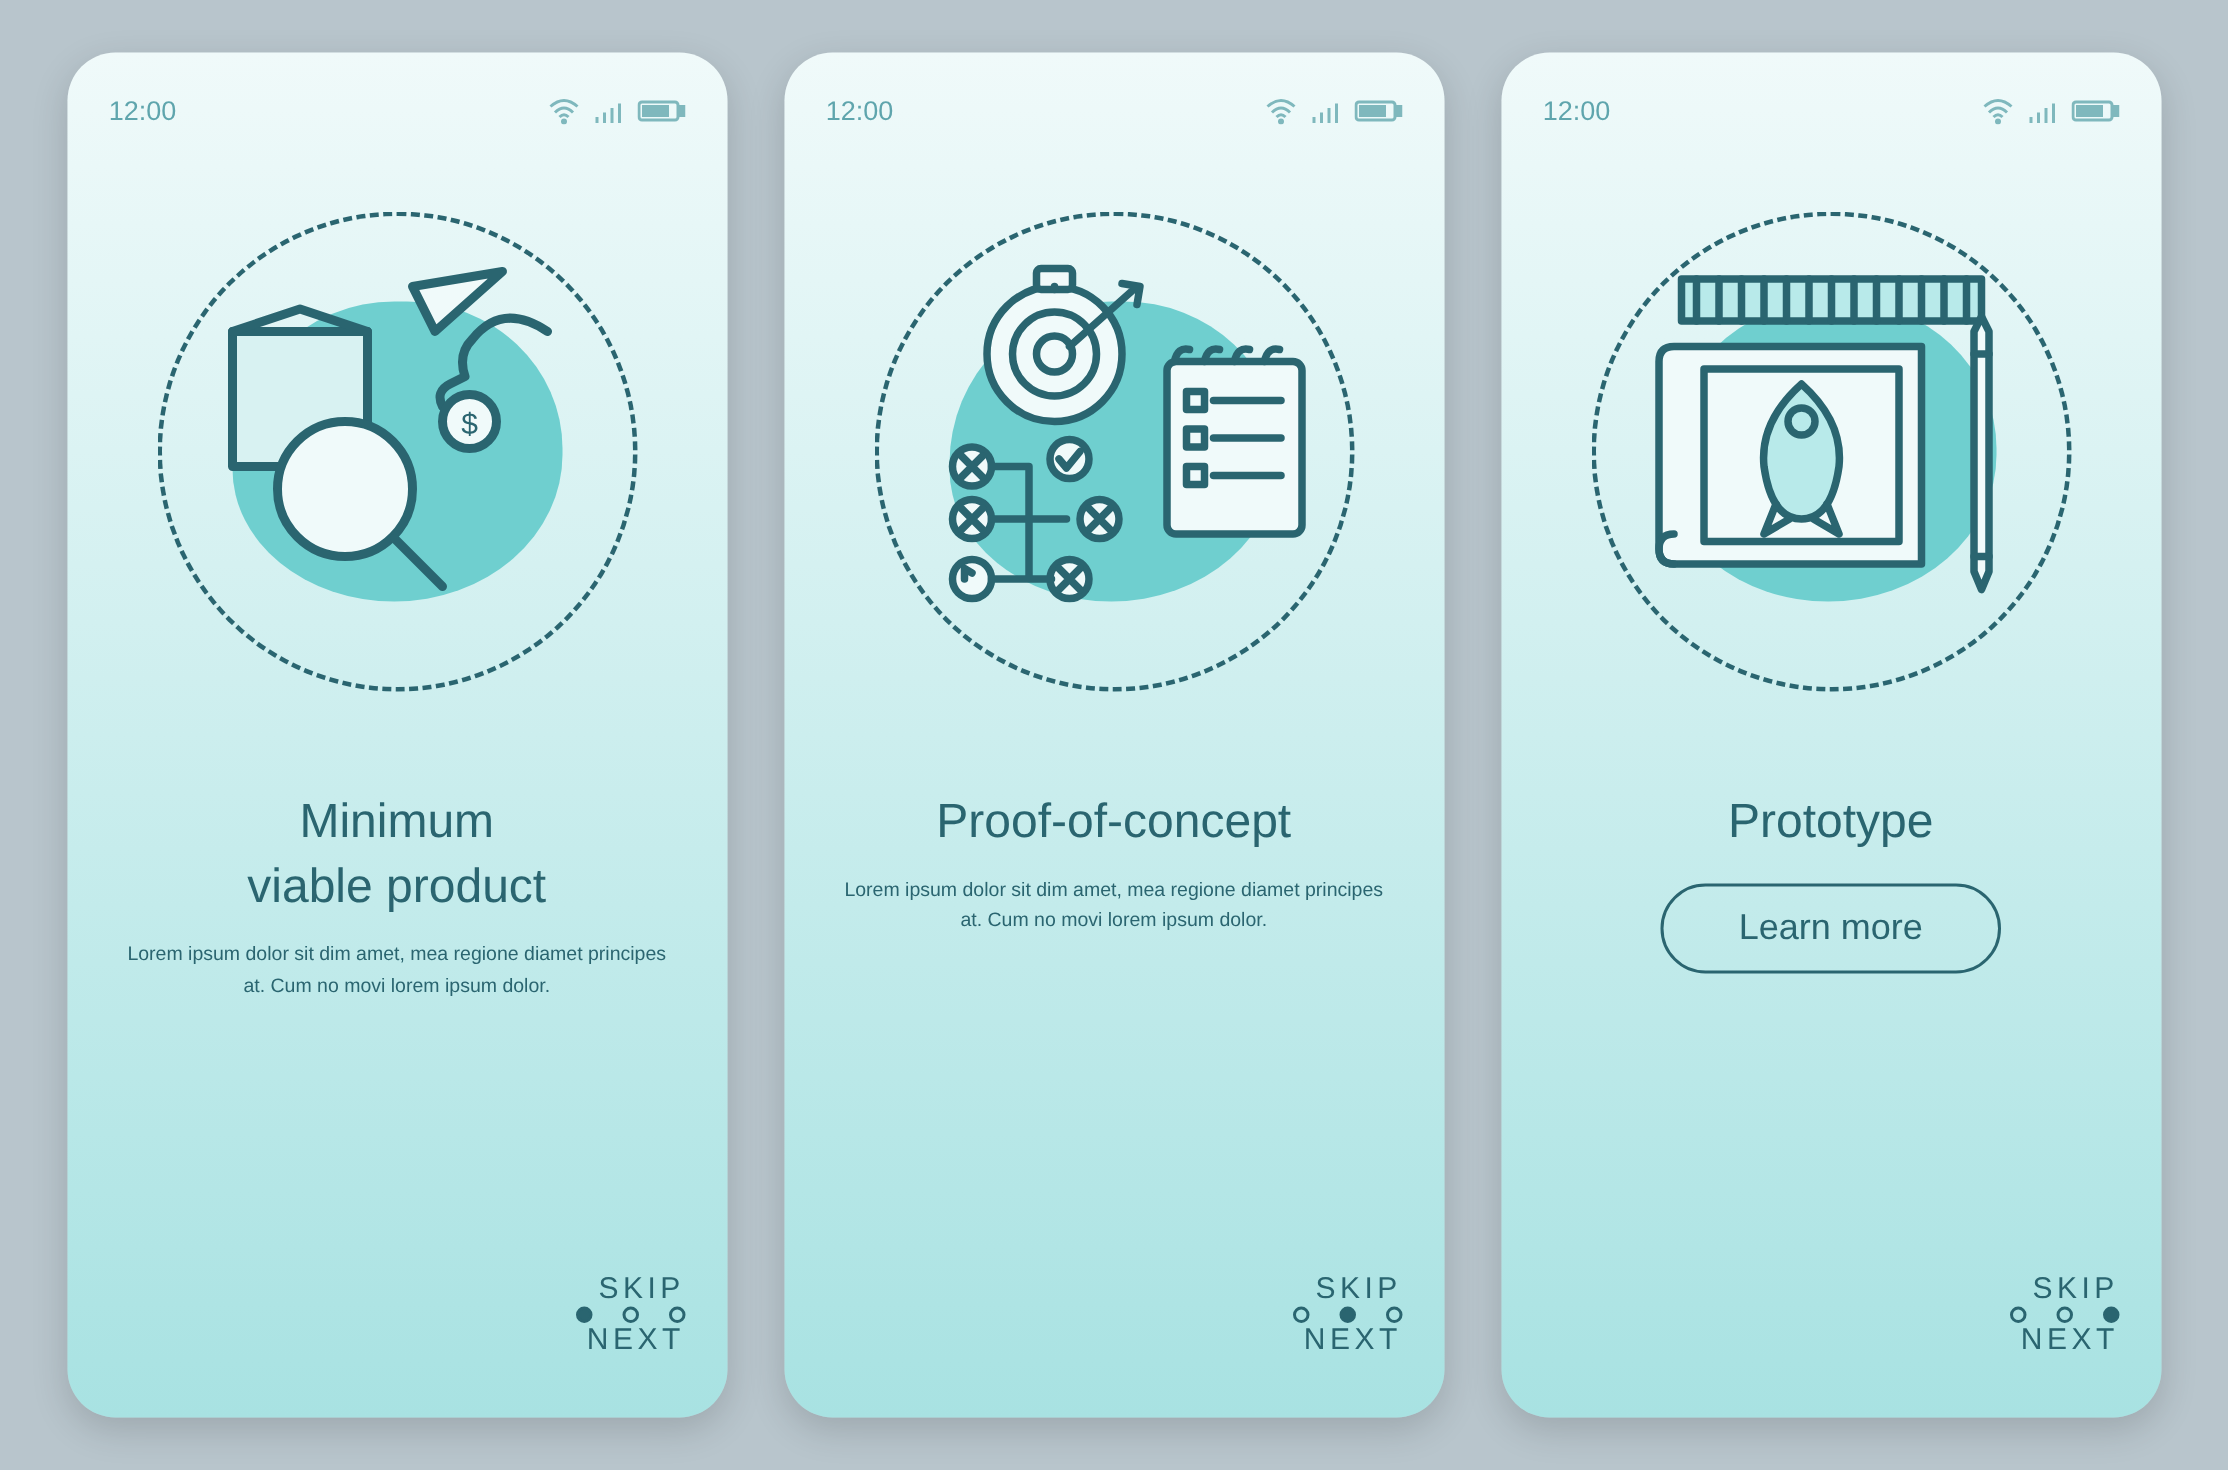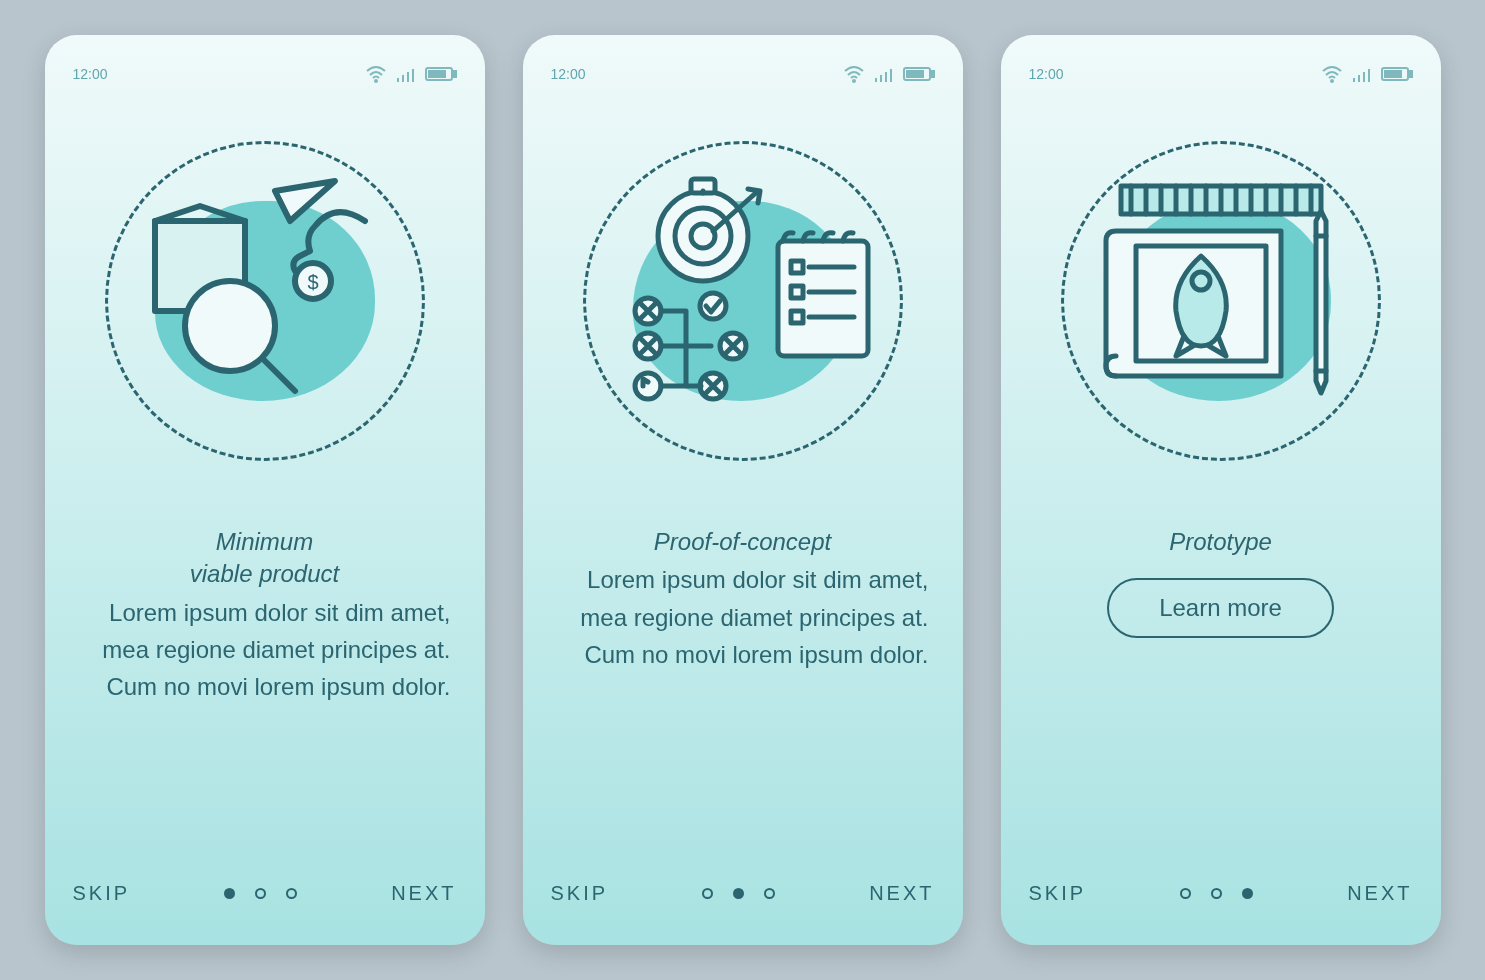--- a/index.html
+++ b/index.html
@@ -24,21 +24,21 @@
       display: flex;
       flex-direction: column;
       color: #2a6570;
     }
     .status-bar {
       display: flex;
       justify-content: space-between;
       align-items: center;
       height: 34px;
     }
-    .time { font-size: 14px; color: #5fa5ad; font-weight: 400; }
+    .time { font-size: 18px; color: #5fa5ad; font-weight: 400; }
     .status-icons { display: flex; gap: 8px; align-items: center; }
     .status-icons svg { stroke: #7fb8bd; fill: none; }
     .illustration {
       height: 390px;
       display: flex;
       justify-content: center;
       align-items: center;
       margin-top: 15px;
     }
     .dashed-circle {
@@ -54,53 +54,53 @@
     .blob {
       width: 220px;
       height: 200px;
       background: #6fcfcf;
       border-radius: 50% 48% 52% 50% / 55% 50% 50% 45%;
       position: absolute;
     }
     .illustration svg { position: relative; z-index: 1; }
     .title {
       text-align: center;
-      font-size: 24px;
+      font-size: 32px;
       color: #2a6570;
       margin-top: 30px;
       font-weight: 400;
       line-height: 1.35;
-      font-style: italic;
     }
     .body-text {
-      text-align: right;
-      font-size: 24px;
+      text-align: center;
+      font-size: 13px;
       line-height: 1.55;
       color: #2a6570;
-      margin-top: 3px;
+      margin-top: 14px;
       padding: 0 6px;
     }
     .learn-more {
       margin: 20px auto 0;
       border: 2.5px solid #2a6570;
       border-radius: 34px;
       padding: 14px 50px;
       font-size: 24px;
       color: #2a6570;
       background: transparent;
       cursor: pointer;
       display: block;
       text-align: right;
     }
     .footer {
       margin-top: auto;
       display: flex;
       justify-content: space-between;
-      align-items: center;
+      align-items: flex-end;
       padding-bottom: 18px;
+      flex-direction: column;
     }
     .nav-btn {
       font-size: 20px;
       letter-spacing: 3px;
       color: #2a6570;
       background: none;
       border: none;
       cursor: pointer;
       font-weight: 500;
     }

